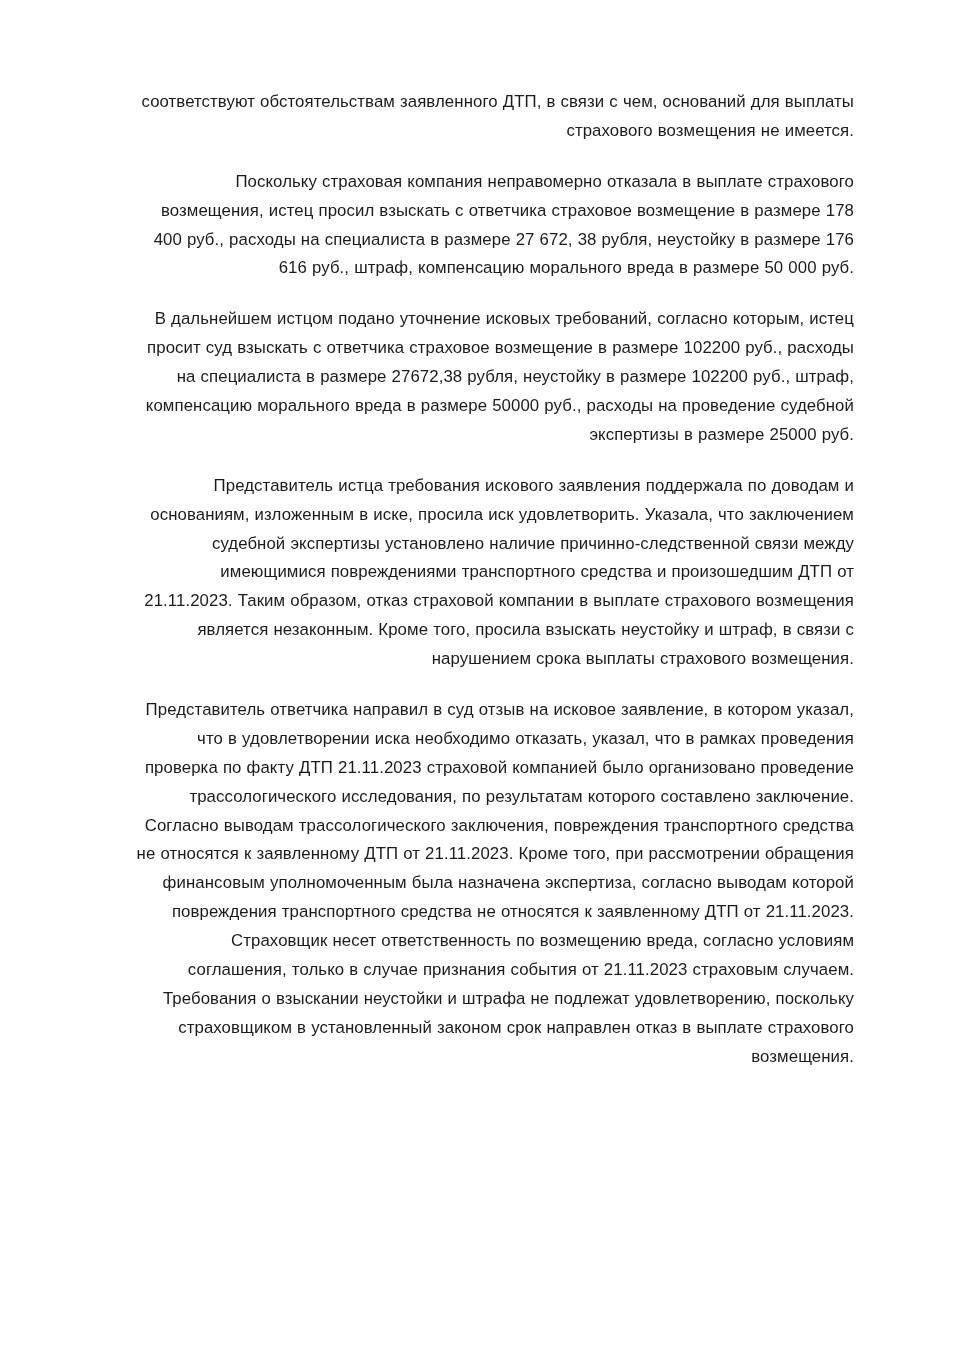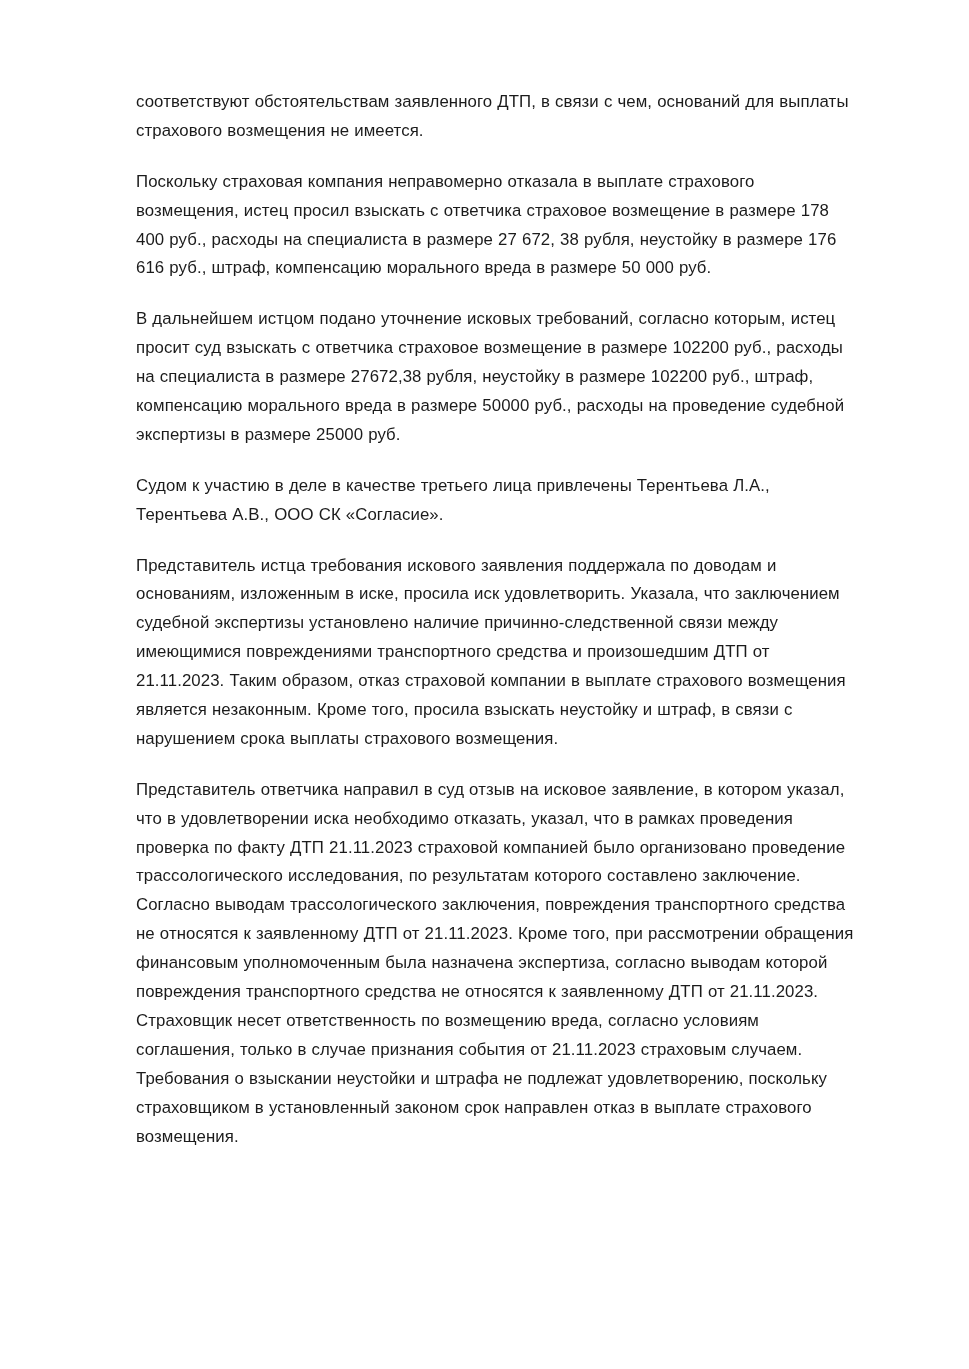--- a/index.html
+++ b/index.html
@@ -21,33 +21,32 @@
     background: #ffffff;
   }
   .doc-body {
     display: block;
   }
   .para {
     font-size: 16.8px;
     line-height: 1.72;
     letter-spacing: 0.005em;
     margin: 0 0 22px 0;
-    text-align: left;
+    text-align: right;
     color: #1b1b1b;
     word-spacing: 0.02em;
   }
   .para:last-child {
     margin-bottom: 0;
   }
 </style>
 </head>
 <body>
 
 <div class="page">
   <div class="doc-body">
     <p class="para">соответствуют обстоятельствам заявленного ДТП, в связи с чем, оснований для выплаты страхового возмещения не имеется.</p>
     <p class="para">Поскольку страховая компания неправомерно отказала в выплате страхового возмещения, истец просил взыскать с ответчика страховое возмещение в размере 178 400 руб., расходы на специалиста в размере 27 672, 38 рубля, неустойку в размере 176 616 руб., штраф, компенсацию морального вреда в размере 50 000 руб.</p>
     <p class="para">В дальнейшем истцом подано уточнение исковых требований, согласно которым, истец просит суд взыскать с ответчика страховое возмещение в размере 102200 руб., расходы на специалиста в размере 27672,38 рубля, неустойку в размере 102200 руб., штраф, компенсацию морального вреда в размере 50000 руб., расходы на проведение судебной экспертизы в размере 25000 руб.</p>
-    <p class="para">Судом к участию в деле в качестве третьего лица привлечены Терентьева Л.А., Терентьева А.В., ООО СК «Согласие».</p>
     <p class="para">Представитель истца требования искового заявления поддержала по доводам и основаниям, изложенным в иске, просила иск удовлетворить. Указала, что заключением судебной экспертизы установлено наличие причинно-следственной связи между имеющимися повреждениями транспортного средства и произошедшим ДТП от 21.11.2023. Таким образом, отказ страховой компании в выплате страхового возмещения является незаконным. Кроме того, просила взыскать неустойку и штраф, в связи с нарушением срока выплаты страхового возмещения.</p>
     <p class="para">Представитель ответчика направил в суд отзыв на исковое заявление, в котором указал, что в удовлетворении иска необходимо отказать, указал, что в рамках проведения проверка по факту ДТП 21.11.2023 страховой компанией было организовано проведение трассологического исследования, по результатам которого составлено заключение. Согласно выводам трассологического заключения, повреждения транспортного средства не относятся к заявленному ДТП от 21.11.2023. Кроме того, при рассмотрении обращения финансовым уполномоченным была назначена экспертиза, согласно выводам которой повреждения транспортного средства не относятся к заявленному ДТП от 21.11.2023. Страховщик несет ответственность по возмещению вреда, согласно условиям соглашения, только в случае признания события от 21.11.2023 страховым случаем. Требования о взыскании неустойки и штрафа не подлежат удовлетворению, поскольку страховщиком в установленный законом срок направлен отказ в выплате страхового возмещения.</p>
   </div>
 </div>
 
 </body></html>

